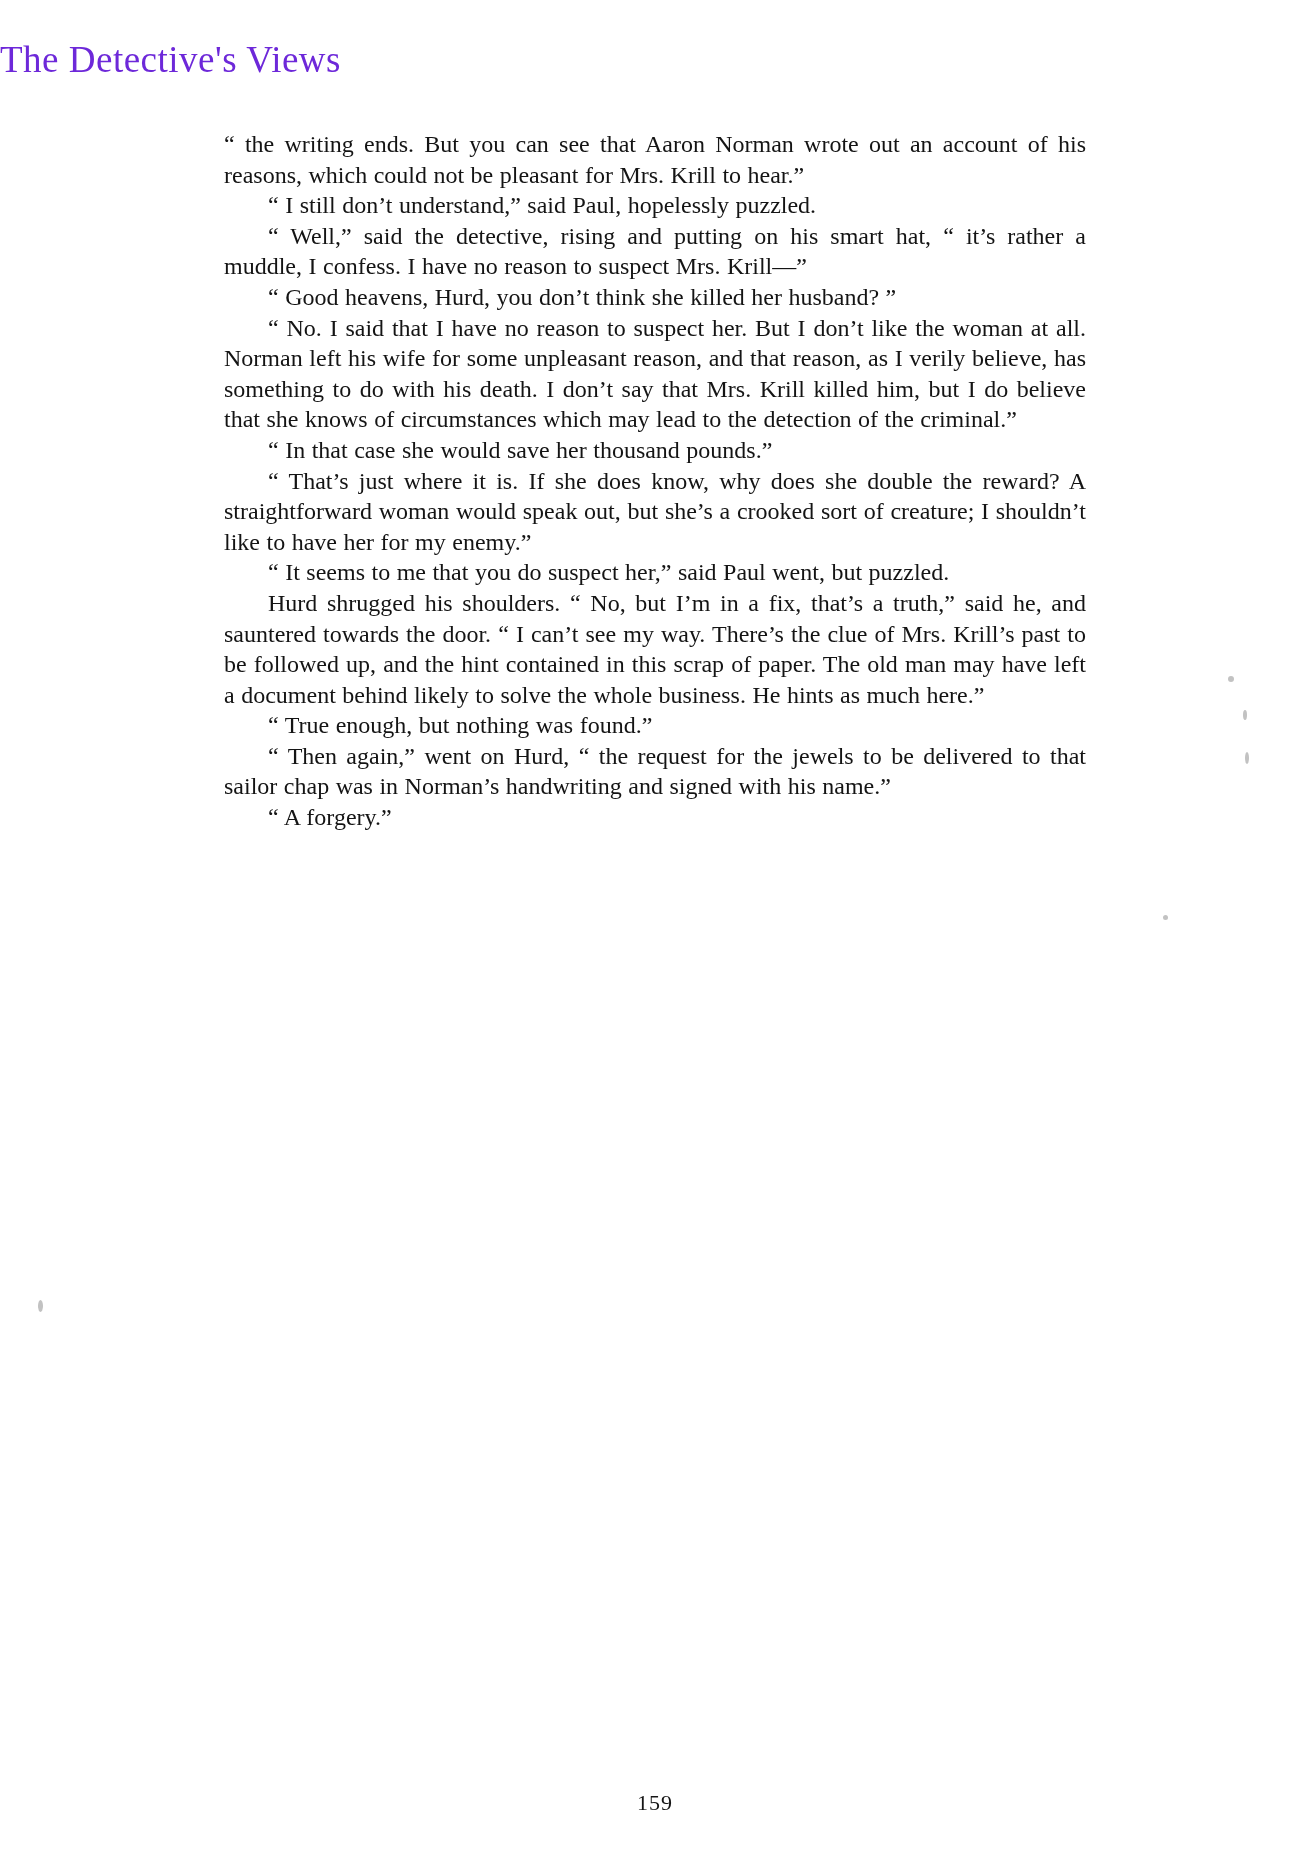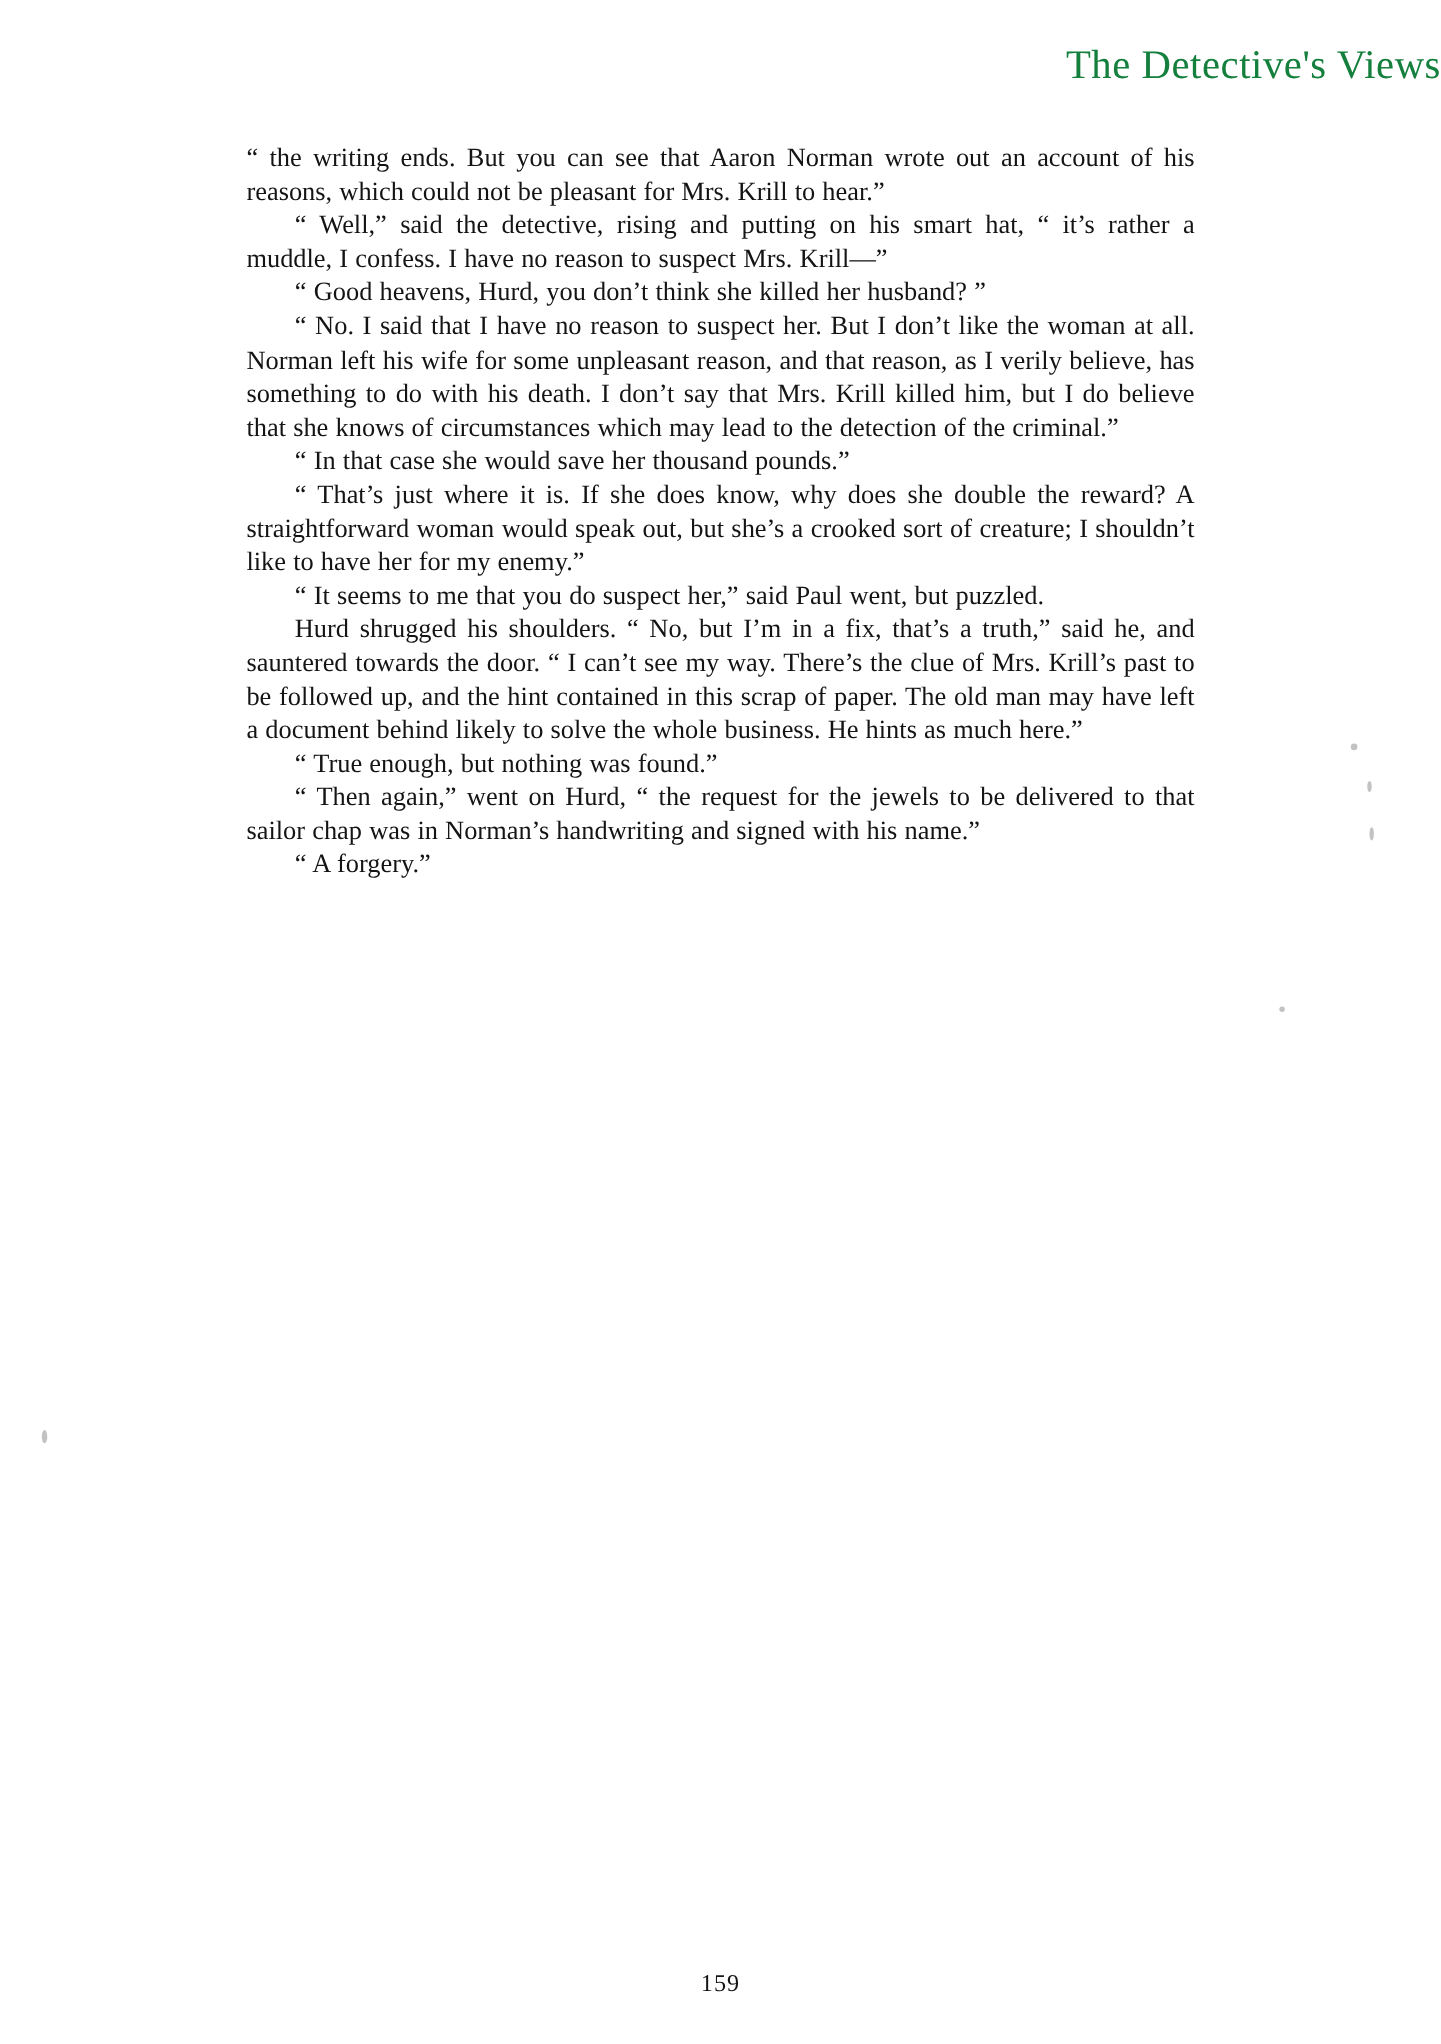--- a/index.html
+++ b/index.html
@@ -15,28 +15,28 @@
   }
   .page {
     position: relative;
     width: 1310px;
     height: 1858px;
     box-sizing: border-box;
     padding: 0;
     overflow: hidden;
   }
   .running-head {
-    text-align: right;
+    text-align: left;
     font-size: 37px;
     letter-spacing: 0.5px;
     font-weight: 400;
     margin: 24px 0 0 0;
     padding-top: 14px;
     font-family: "Liberation Serif", serif;
-    color: #15803d;
+    color: #6d28d9;
   }
   .body-col {
     margin: 48px auto 16px auto;
     width: 862px;
     font-size: 24px;
     line-height: 1.275;
     text-align: justify;
     text-justify: inter-word;
     color: #141414;
     font-family: "Liberation Serif", serif;
@@ -74,20 +74,21 @@
 </style>
 </head>
 <body>
 
 <div class="page">
 
   <h1 class="running-head">The Detective's Views</h1>
 
   <div class="body-col">
     <p>“ the writing ends.  But you can see that Aaron Norman wrote out an account of his reasons, which could not be pleasant for Mrs. Krill to hear.”</p>
+    <p class="indent">“ I still don’t understand,” said Paul, hopelessly puzzled.</p>
     <p class="indent">“ Well,” said the detective, rising and putting on his smart hat, “ it’s rather a muddle, I confess.  I have no reason to suspect Mrs. Krill—”</p>
     <p class="indent">“ Good heavens, Hurd, you don’t think she killed her husband? ”</p>
     <p class="indent">“ No.  I said that I have no reason to suspect her. But I don’t like the woman at all.  Norman left his wife for some unpleasant reason, and that reason, as I verily believe, has something to do with his death. I don’t say that Mrs. Krill killed him, but I do believe that she knows of circumstances which may lead to the detection of the criminal.”</p>
     <p class="indent">“ In that case she would save her thousand pounds.”</p>
     <p class="indent">“ That’s just where it is.  If she does know, why does she double the reward?  A straightforward woman would speak out, but she’s a crooked sort of creature; I shouldn’t like to have her for my enemy.”</p>
     <p class="indent">“ It seems to me that you do suspect her,” said Paul went, but puzzled.</p>
     <p class="indent">Hurd shrugged his shoulders.  “ No, but I’m in a fix, that’s a truth,” said he, and sauntered towards the door.  “ I can’t see my way.  There’s the clue of Mrs. Krill’s past to be followed up, and the hint contained in this scrap of paper.  The old man may have left a document behind likely to solve the whole business.  He hints as much here.”</p>
     <p class="indent">“ True enough, but nothing was found.”</p>
     <p class="indent">“ Then again,” went on Hurd, “ the request for the jewels to be delivered to that sailor chap was in Norman’s handwriting and signed with his name.”</p>
     <p class="indent">“ A forgery.”</p>

